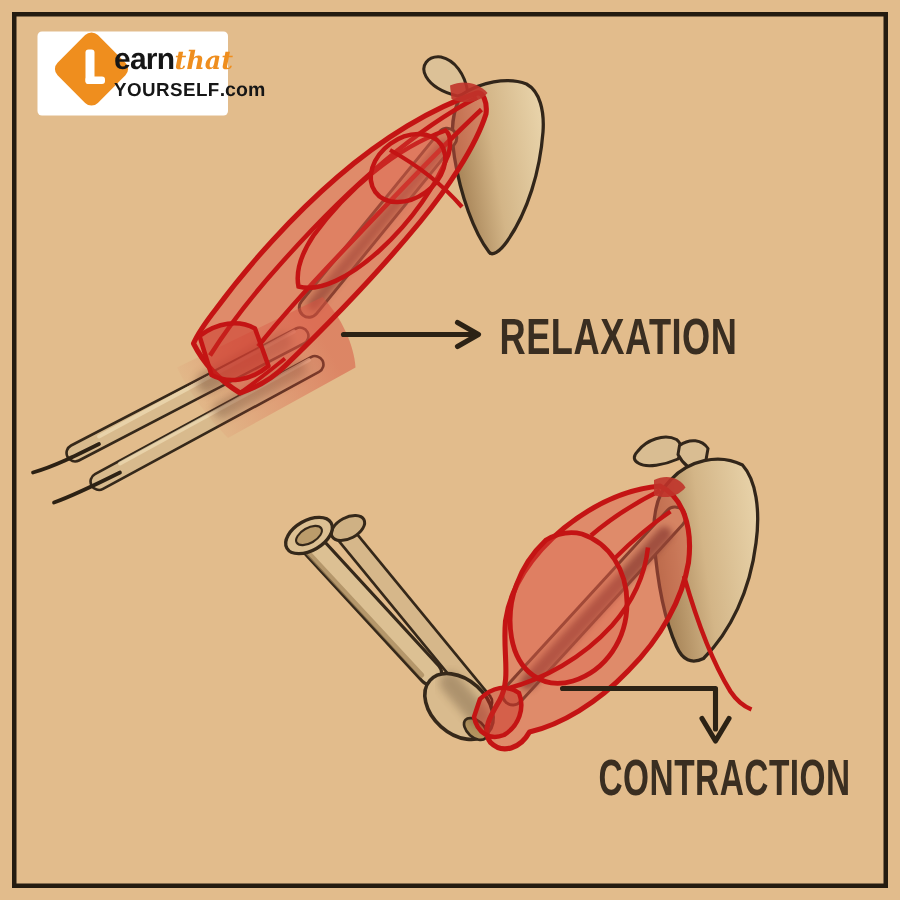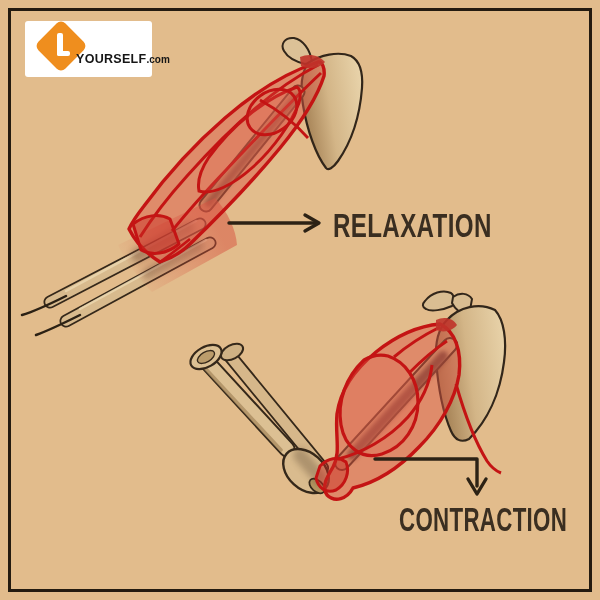--- a/index.html
+++ b/index.html
@@ -30,21 +30,21 @@
     font-size:20px; font-weight:900; letter-spacing:-0.5px; color:#161616; line-height:1;
   }
   .logo-line1 .that {
     font-family:"DejaVu Serif", serif; font-style:italic; font-weight:700;
     font-size:17px; color:#ef8e1e; letter-spacing:0;
   }
   .logo-line2 {
     position:absolute; left:51px; top:32px; white-space:nowrap;
     font-size:12.5px; font-weight:900; letter-spacing:0.3px; color:#161616; line-height:1;
   }
-  .logo-line2 .com { font-size:10px; font-weight:800; letter-spacing:0; }
+  .logo-line2 .com { font-size:13px; font-weight:800; letter-spacing:0; }
 
   
   .head-label {
     position:absolute; white-space:nowrap; line-height:1;
     font-weight:900; font-size:34px; letter-spacing:0.5px; color:#3a2e21;
     transform-origin:left top;
   }
   .label-relax    { left:333px; top:208px; transform:scaleX(0.71); }
   .label-contract { left:399px; top:502px; transform:scaleX(0.655); }
 
@@ -167,20 +167,21 @@
   </svg>
 
   <div class="frame"></div>
 
   <div class="logo">
     <div class="diamond"></div>
     <div class="lmark">
       <div class="bar"></div>
         <div class="foot"></div>
     </div>
+    <div class="logo-line1"><span>earn</span><span class="that">that</span></div>
     <div class="logo-line2"><span>YOURSELF</span><span class="com">.com</span></div>
   </div>
 
   <div class="head-label label-relax">RELAXATION</div>
   <div class="head-label label-contract">CONTRACTION</div>
 
 
 </div>
 
 </body></html>

